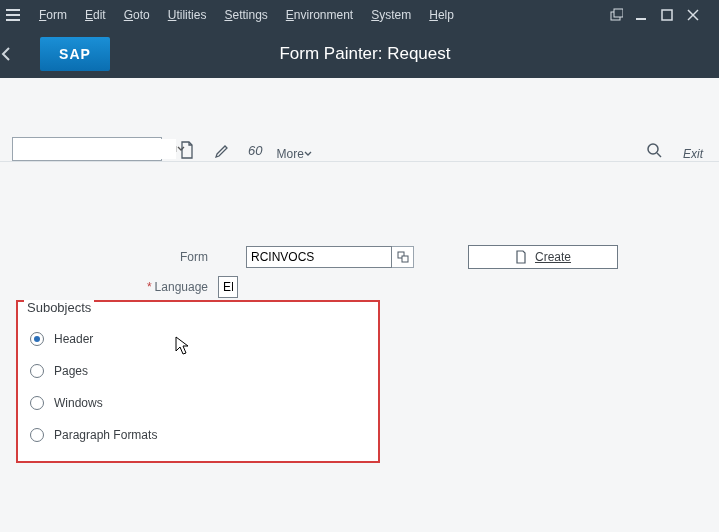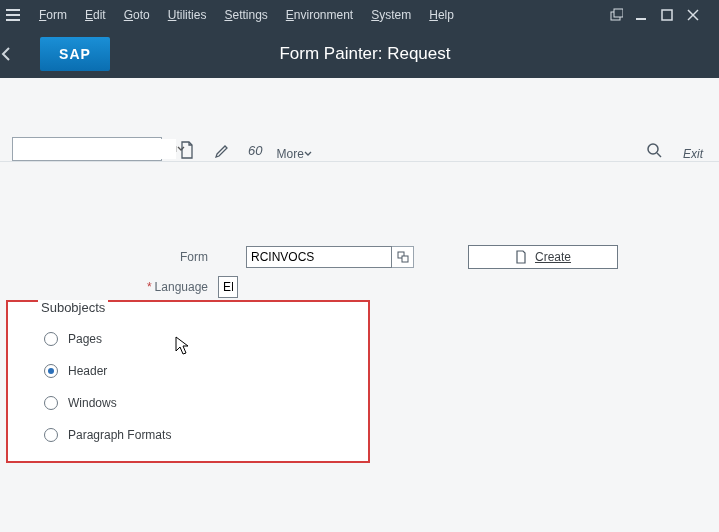--- a/index.html
+++ b/index.html
@@ -33,21 +33,21 @@
   .content { padding: 80px 18px 0 18px; position: relative; }
   .form-row { display: flex; align-items: center; height: 30px; }
   .form-row .lbl { width: 200px; text-align: right; padding-right: 10px; color: #5b6670; }
   .form-row .req { color: #c04040; padding-right: 3px; }
   .form-row input.form-input { height: 22px; border: 1px solid #78838d; padding: 0 4px; font-size: 12px; background: #fff; }
   .f4 { width: 22px; height: 22px; border: 1px solid #9aa5af; border-left: none; display: flex; align-items: center; justify-content: center; cursor: pointer; background: #fff; }
   .create-btn { margin-left: 54px; width: 150px; height: 24px; border: 1px solid #6e7a85; background: #fff; display: flex; align-items: center; justify-content: center; gap: 8px; cursor: pointer; text-decoration: underline; }
   .create-btn .ci { font-size: 12px; }
 
   
-  .subobjects { position: absolute; left: 6px; top: 300px; width: 364px; border: 2px solid #d43d3d; background: #fff; padding-left: 24px; }
+  .subobjects { position: absolute; left: 16px; top: 300px; width: 364px; border: 2px solid #d43d3d; background: #fff; }
   .subobjects .grp-title { position: relative; top: -2px; left: 6px; background: #fff; display: inline-block; padding: 0 3px; font-size: 13px; color: #3a3f44; }
   .subobjects .radio-list { padding: 6px 8px 10px 12px; }
   .radio-row { display: flex; align-items: center; height: 32px; gap: 10px; cursor: pointer; }
   .radio { width: 14px; height: 14px; border: 1px solid #6e7a85; border-radius: 50%; display: flex; align-items: center; justify-content: center; }
   .radio.sel::after { content: ""; width: 6px; height: 6px; background: #2b6fb8; border-radius: 50%; display: block; }
 
   .cursor { position: absolute; pointer-events: none; font-size: 18px; color: #000; }
 
   svg { display: block; }
 </style>
@@ -169,26 +169,26 @@
     </div>
     <input class="form-input" style="width: 20px;" value="EN">
   </div>
 
 </div>
 
 <div class="subobjects">
   <span class="grp-title">Subobjects</span>
   <div class="radio-list">
     <div class="radio-row">
+      <span class="radio sel"></span>
+      <span>Header</span>
+    </div>
+    <div class="radio-row">
       <span class="radio"></span>
       <span>Pages</span>
-    </div>
-    <div class="radio-row">
-      <span class="radio sel"></span>
-      <span>Header</span>
     </div>
     <div class="radio-row">
       <span class="radio"></span>
       <span>Windows</span>
     </div>
     <div class="radio-row">
       <span class="radio"></span>
       <span>Paragraph Formats</span>
     </div>
   </div>

